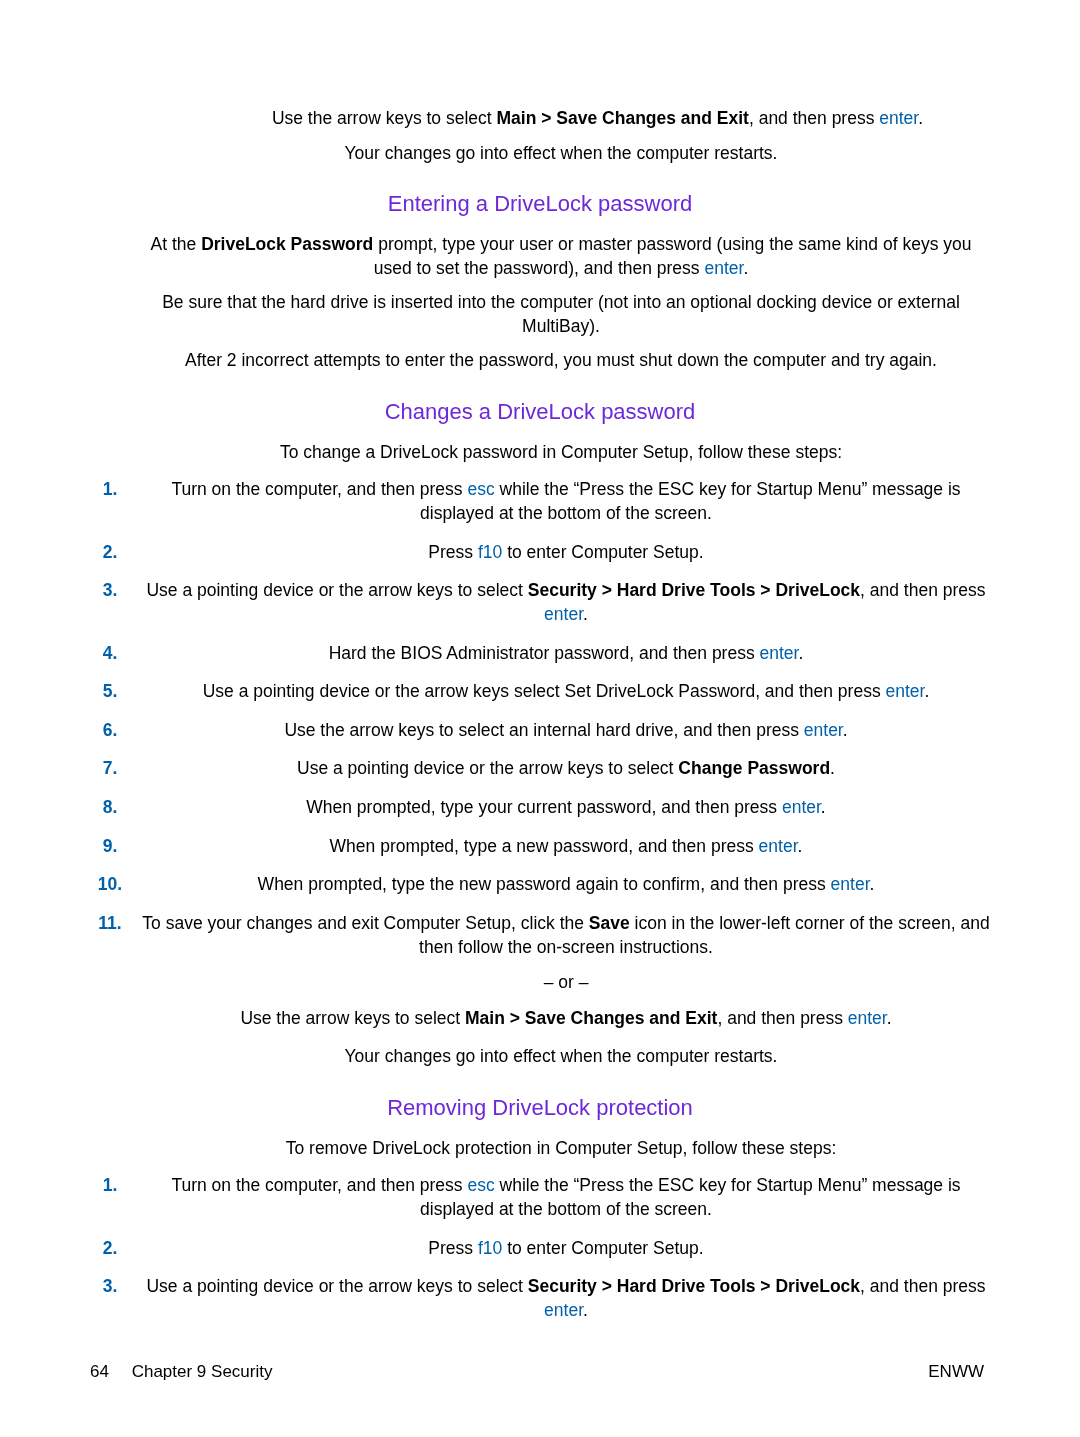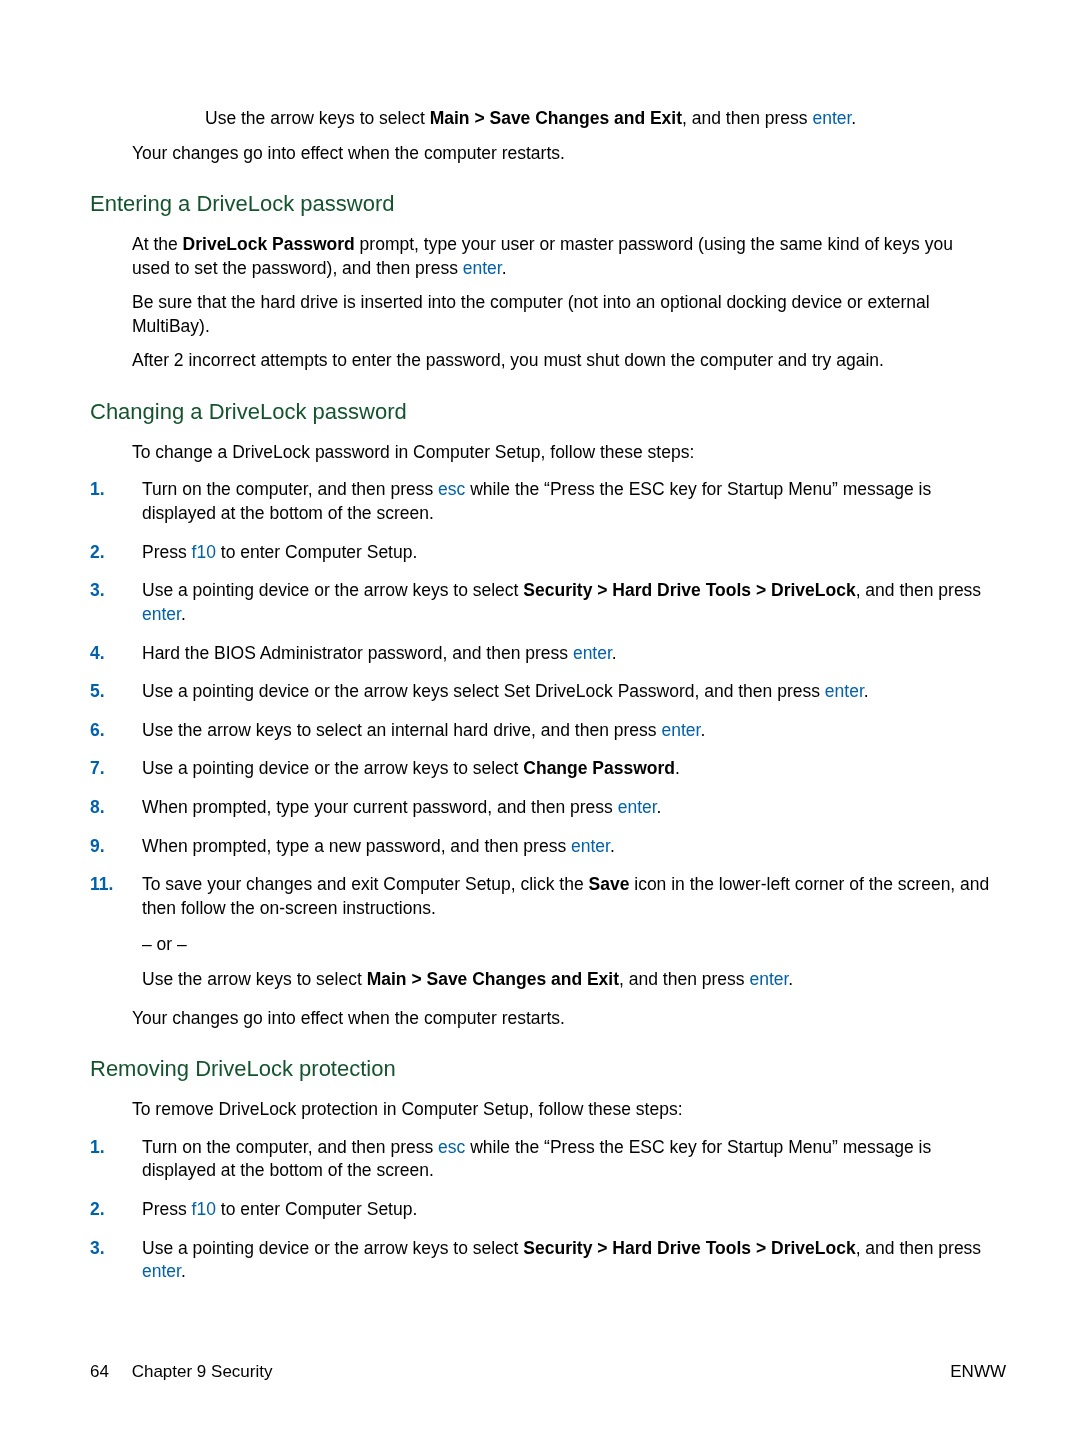--- a/index.html
+++ b/index.html
@@ -13,27 +13,28 @@
     height: 1437px;
     position: relative;
     font-family: Arial, Helvetica, sans-serif;
     color: #000;
     box-sizing: border-box;
     padding: 96px 90px 0 90px;
   }
   .content {
     font-size: 17.5px;
     line-height: 1.35;
+    text-align: center;
   }
   .deep-indent { margin-left: 115px; }
   .body-indent { margin-left: 42px;  }
   .list-indent { margin-left: 75px; }
 
   h2.section {
-    color: #14532d;
+    color: #6d28d9;
     font-weight: normal;
     font-size: 22px;
     margin: 24px 0 14px 0;
   }
 
   p { margin: 11px 0; }
 
   .key { color: #0060a9; }
   .bold { font-weight: bold; }
 
@@ -58,21 +59,21 @@
   }
   ol.steps > li .step-body p {
     margin: 0 0 12px 12px;
   }
   ol.steps > li .step-body p:last-child { margin-bottom: 0; }
 
   .footer {
     position: absolute;
     bottom: 55px;
     left: 90px;
-    right: 74px;
+    right: 96px;
     display: flex;
     justify-content: space-between;
     font-size: 17px;
   }
   .footer .left span.pagenum { margin-right: 18px; }
 </style>
 </head>
 <body>
 
 <div class="page">
@@ -83,21 +84,21 @@
     </p>
     <p class="body-indent">Your changes go into effect when the computer restarts.</p>
 
     <h2 class="section">Entering a DriveLock password</h2>
     <p class="body-indent">
       <span>At the </span><span class="bold">DriveLock Password</span><span> prompt, type your user or master password (using the same kind of keys you used to set the password), and then press </span><span class="key">enter</span><span>.</span>
     </p>
     <p class="body-indent">Be sure that the hard drive is inserted into the computer (not into an optional docking device or external MultiBay).</p>
     <p class="body-indent">After 2 incorrect attempts to enter the password, you must shut down the computer and try again.</p>
 
-    <h2 class="section">Changing a DriveLock password</h2>
+    <h2 class="section">Changes a DriveLock password</h2>
     <p class="body-indent">To change a DriveLock password in Computer Setup, follow these steps:</p>
     <ol class="steps list-indent" id="s2-steps">
         <li>
           <span class="num">1.</span>
           <div class="step-body">
             <p><span>Turn on the computer, and then press </span><span class="key">esc</span><span> while the “Press the ESC key for Startup Menu” message is displayed at the bottom of the screen.</span></p>
           </div>
         </li>
         <li>
           <span class="num">2.</span>
@@ -138,20 +139,26 @@
         <li>
           <span class="num">8.</span>
           <div class="step-body">
             <p><span>When prompted, type your current password, and then press </span><span class="key">enter</span><span>.</span></p>
           </div>
         </li>
         <li>
           <span class="num">9.</span>
           <div class="step-body">
             <p><span>When prompted, type a new password, and then press </span><span class="key">enter</span><span>.</span></p>
+          </div>
+        </li>
+        <li>
+          <span class="num">10.</span>
+          <div class="step-body">
+            <p><span>When prompted, type the new password again to confirm, and then press </span><span class="key">enter</span><span>.</span></p>
           </div>
         </li>
         <li>
           <span class="num">11.</span>
           <div class="step-body">
             <p><span>To save your changes and exit Computer Setup, click the </span><span class="bold">Save</span><span> icon in the lower-left corner of the screen, and then follow the on-screen instructions.</span></p>
             <p><span>– or –</span></p>
             <p><span>Use the arrow keys to select </span><span class="bold">Main &gt; Save Changes and Exit</span><span>, and then press </span><span class="key">enter</span><span>.</span></p>
           </div>
         </li>

